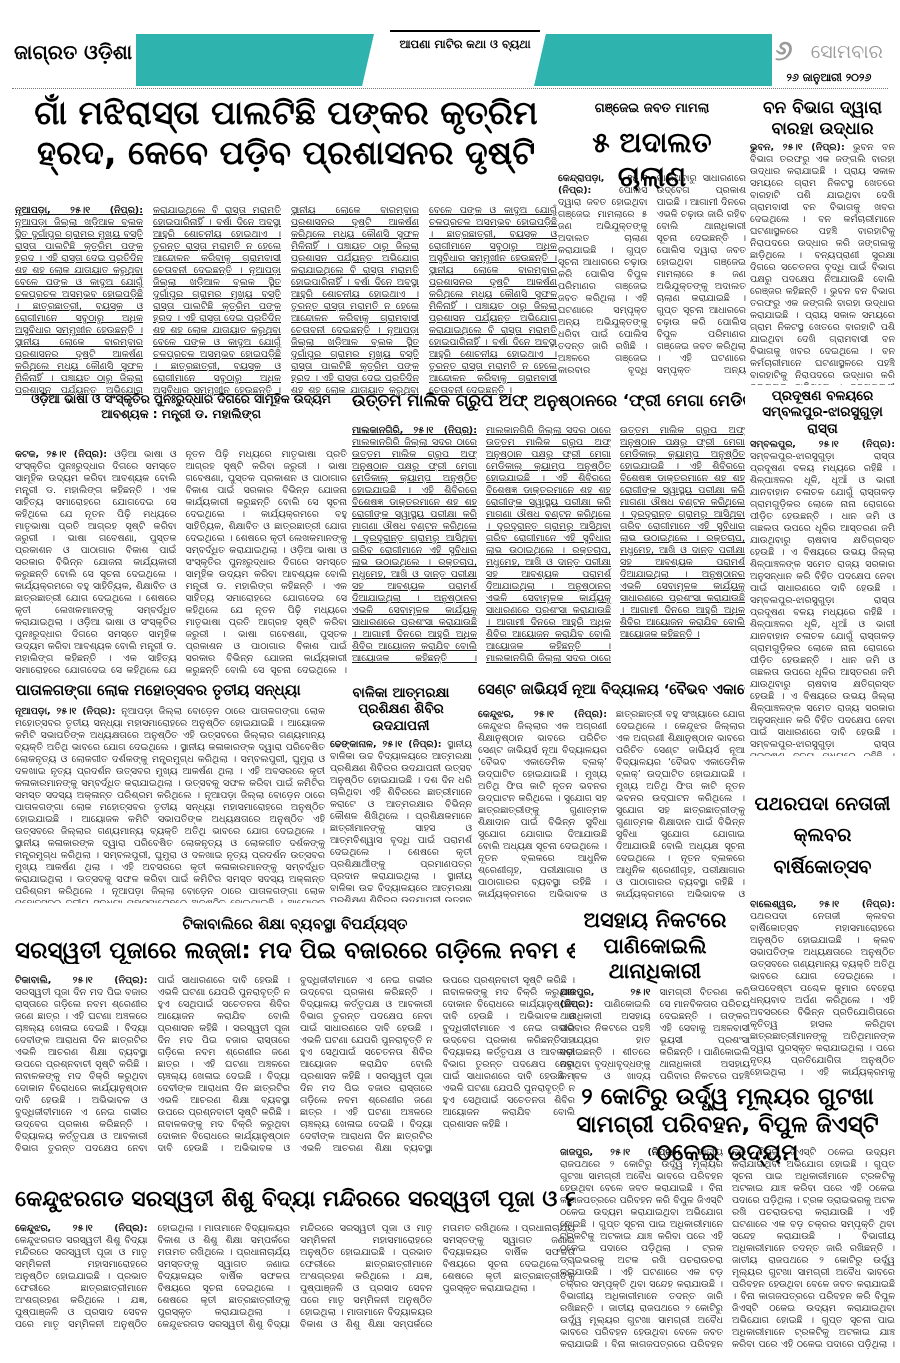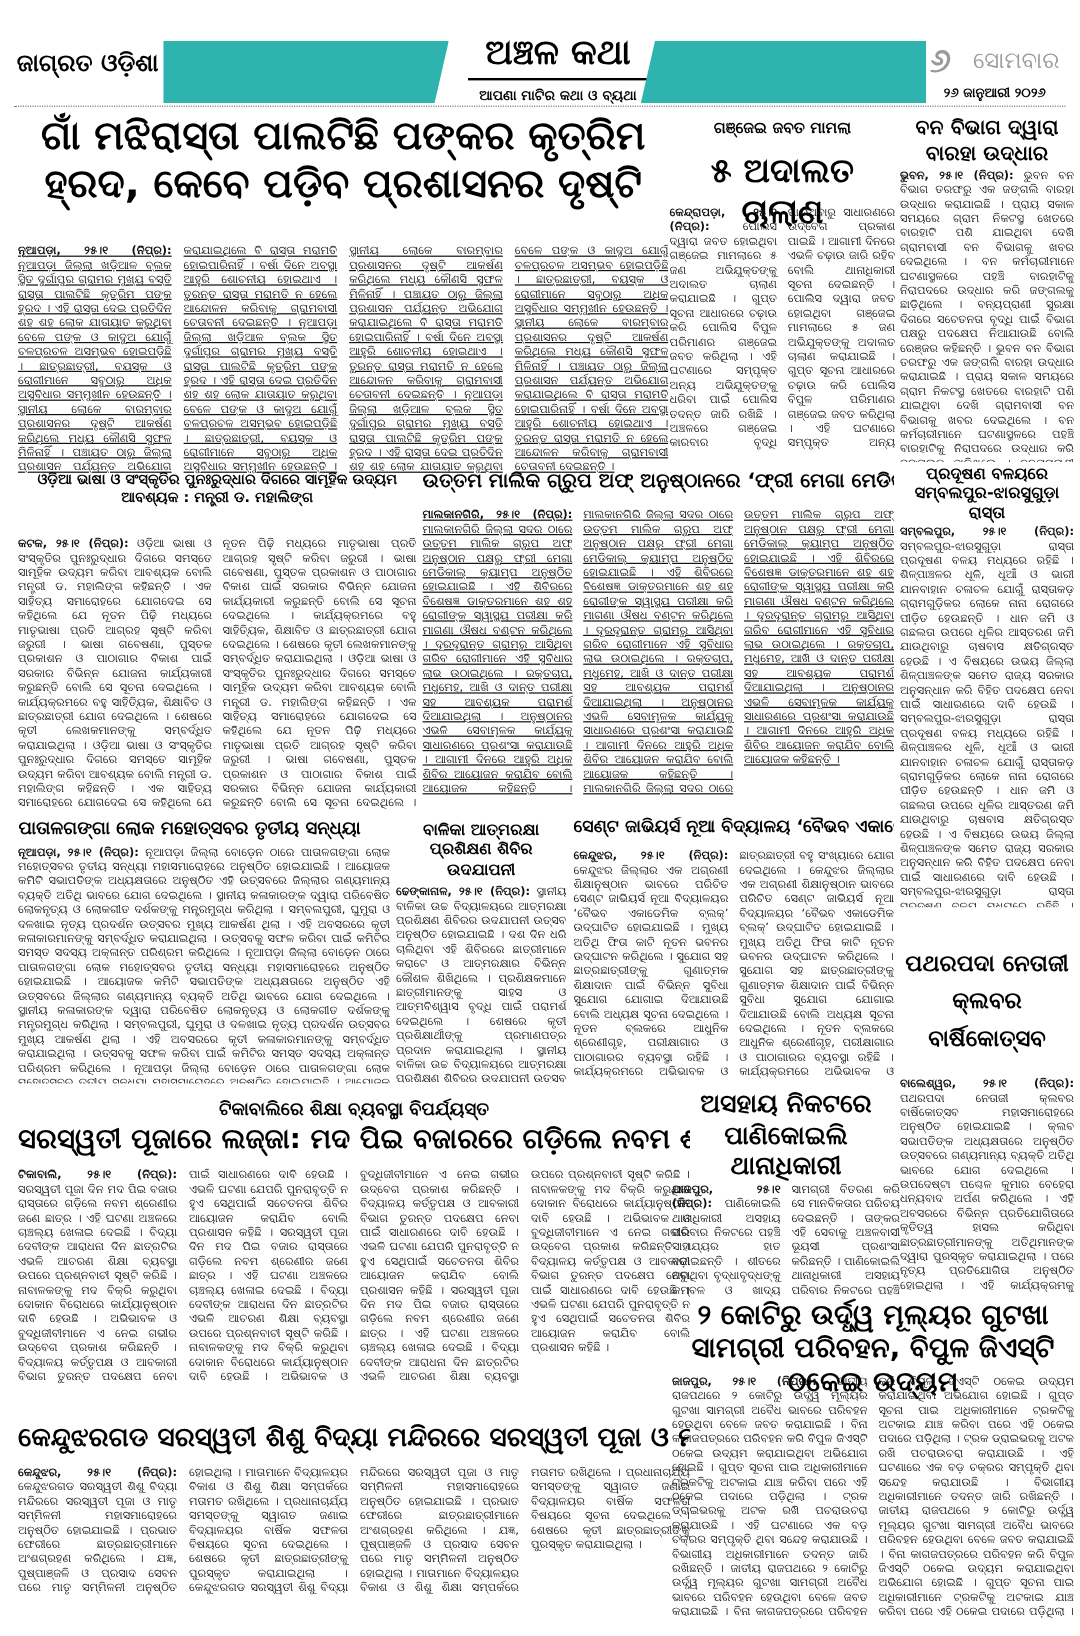--- a/index.html
+++ b/index.html
@@ -26,21 +26,20 @@
   .thin-rule{background:#000;height:1.5px;}
 </style>
 </head>
 <body>
 
 <div class="abs" style="left:14px;top:40px;width:120px;font-size:20px;font-weight:bold;">ଜାଗ୍ରତ ଓଡ଼ିଶା</div>
 
 <div class="abs teal-bar bar-left" style="left:136px;width:238px;"></div>
 
 <div class="abs" style="left:378px;top:26px;width:174px;text-align:center;">
-  <div style="font-size:29px;font-weight:bold;">ଅଞ୍ଚଳ କଥା</div>
   <div class="thin-rule" style="margin:4px 12px 5px 12px;"></div>
   <div style="font-size:11.5px;font-weight:bold;">ଆପଣା ମାଟିର କଥା ଓ ବ୍ୟଥା</div>
 </div>
 
 <div class="abs teal-bar bar-right" style="left:534px;width:238px;"></div>
 
 <div class="abs" style="left:770px;top:34px;width:118px;text-align:center;">
   <div>
     <span class="gray" style="font-size:28px;font-weight:bold;vertical-align:middle;">୬</span>
     <span class="gray" style="font-size:19px;vertical-align:middle;margin-left:13px;">ସୋମବାର</span>

